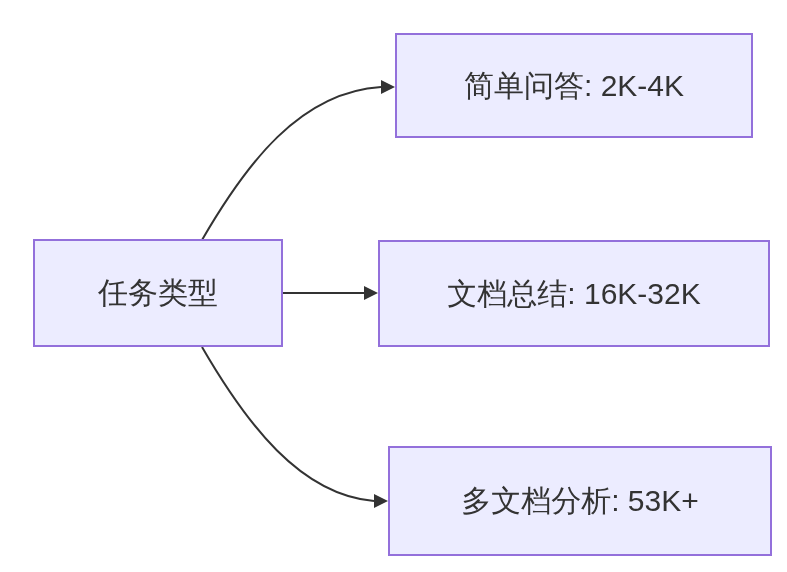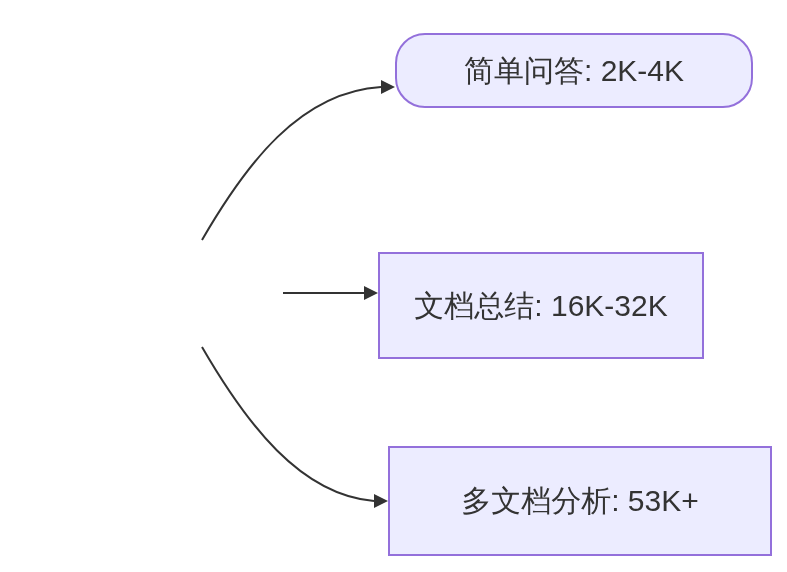--- a/index.html
+++ b/index.html
@@ -41,41 +41,44 @@
     justify-content: center;
     text-align: center;
   }
   .node-label {
     color: var(--text-color, #333333);
     font-size: 30px;
     line-height: 1.2;
     white-space: nowrap;
   }
   #node-root   { left: 33px;  top: 239px; width: 250px; height: 108px; }
-  #node-qa     { left: 395px; top: 33px;  width: 358px; height: 75px; border-radius: 30px; }
-  #node-summary{ left: 378px; top: 240px; width: 326px; height: 107px; margin-top: 12px; }
+  #node-qa     { left: 395px; top: 33px;  width: 358px; height: 105px; }
+  #node-summary{ left: 378px; top: 240px; width: 392px; height: 107px; }
   #node-multi  { left: 388px; top: 446px; width: 384px; height: 110px; }
 </style>
 </head>
 <body>
 
 <div class="canvas">
 
   <svg class="edges-layer" viewBox="0 0 787 572" xmlns="http://www.w3.org/2000/svg">
 
     <path class="edge-path" d="M202,240 C246,164 300,92 381,87"></path>
     <polygon class="arrowhead" points="395,87 381,80 381,94"></polygon>
 
     <path class="edge-path" d="M283,293 L364,293"></path>
     <polygon class="arrowhead" points="378,293 364,286 364,300"></polygon>
 
     <path class="edge-path" d="M202,347 C246,423 300,495 374,501"></path>
     <polygon class="arrowhead" points="388,501 374,494 374,508"></polygon>
   </svg>
 
+  <div class="node" id="node-root">
+    <span class="node-label">任务类型</span>
+  </div>
 
   <div class="node" id="node-qa">
     <span class="node-label">简单问答: 2K-4K</span>
   </div>
 
   <div class="node" id="node-summary">
     <span class="node-label">文档总结: 16K-32K</span>
   </div>
 
   <div class="node" id="node-multi">

